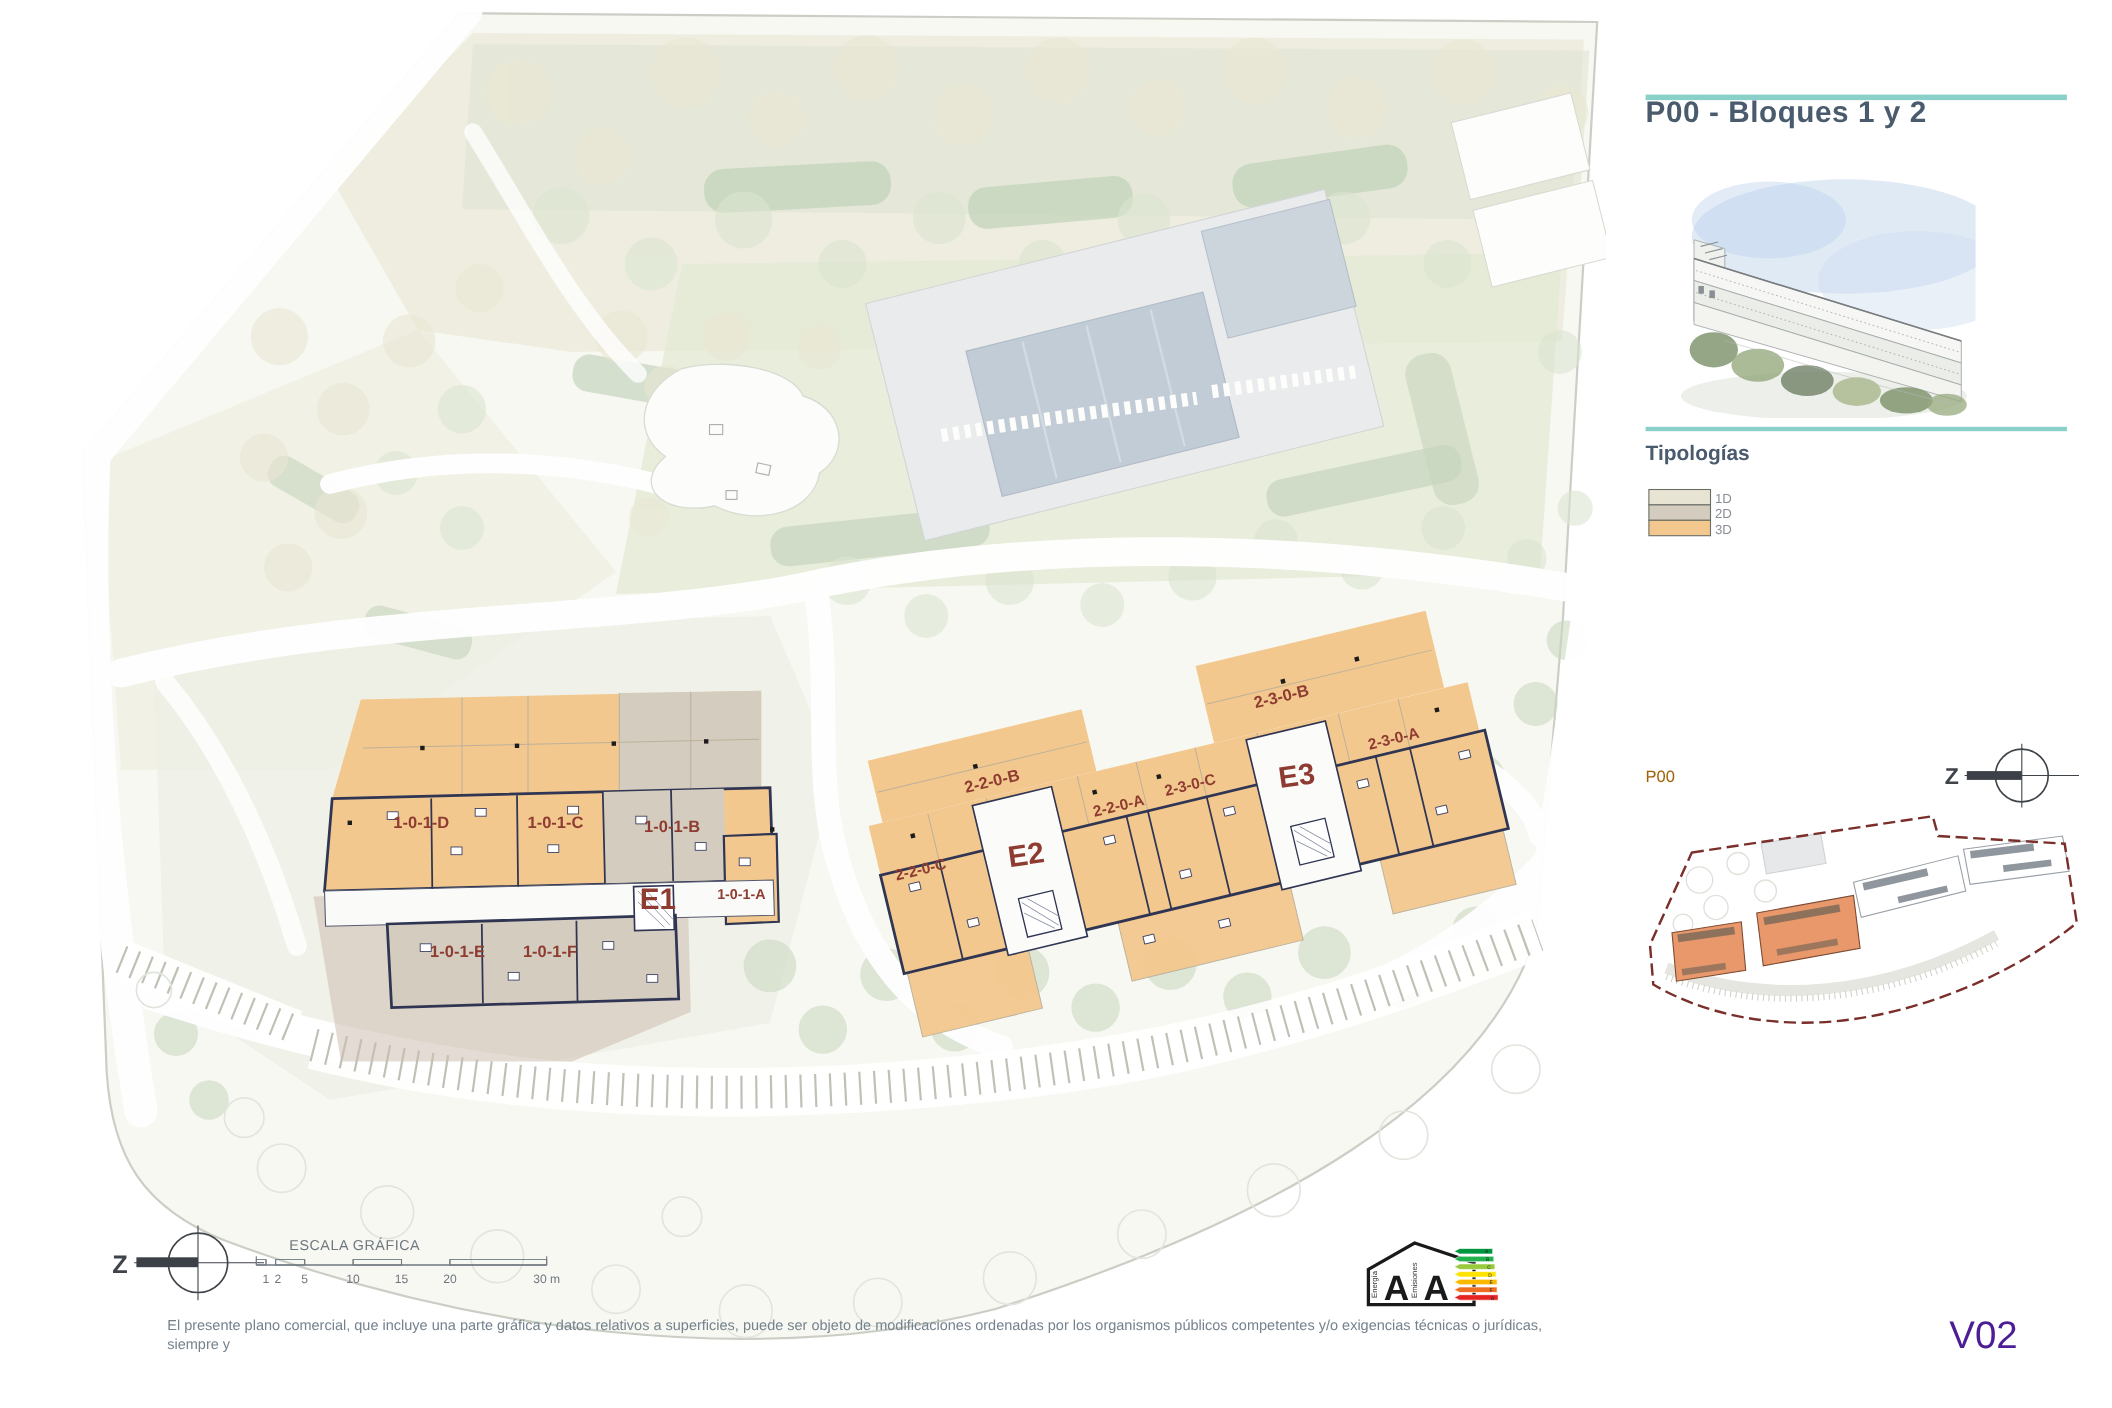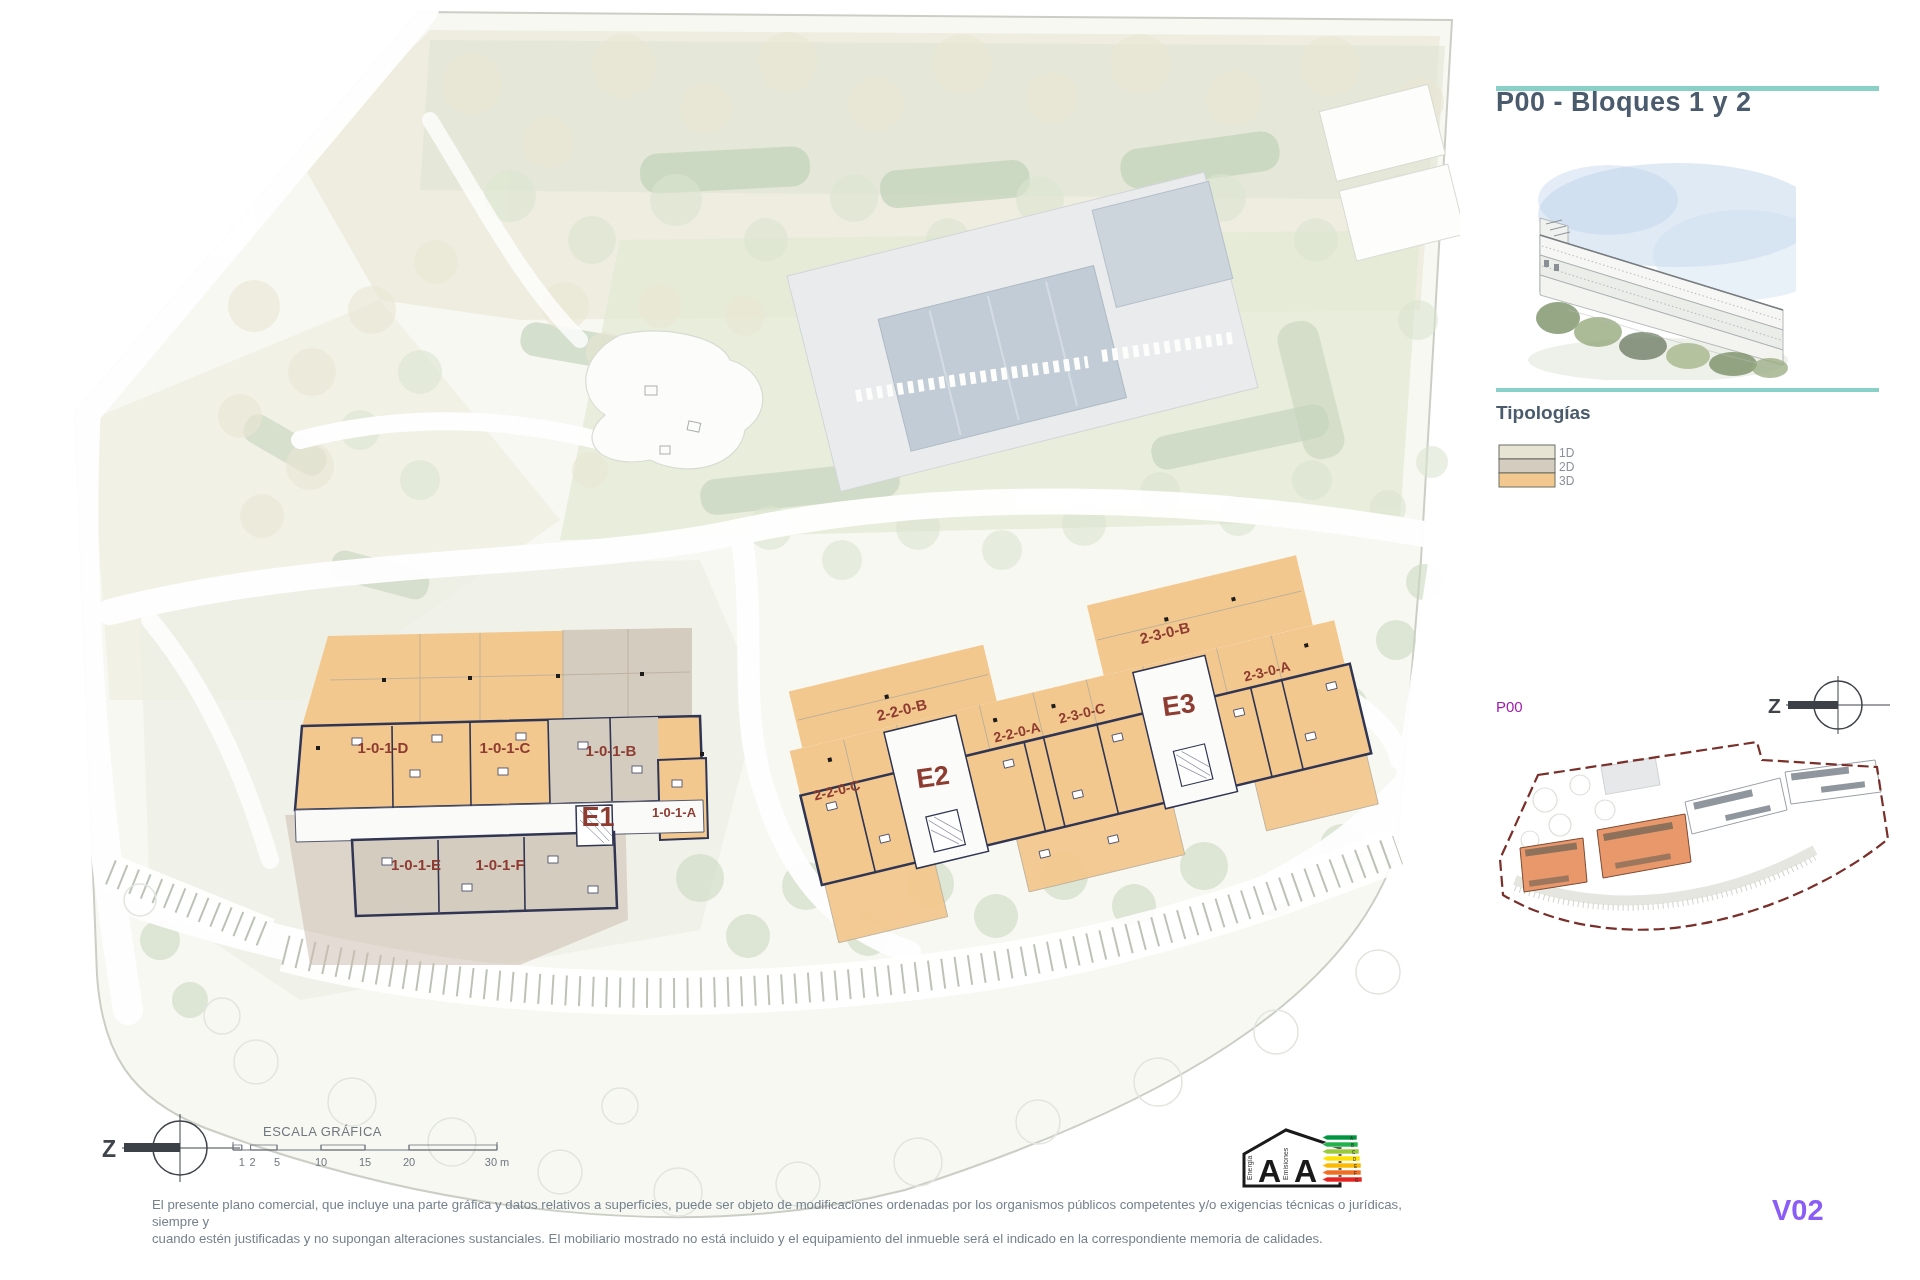--- a/index.html
+++ b/index.html
@@ -3,23 +3,23 @@
 <meta charset="utf-8">
 <style>
   html,body{margin:0;padding:0;background:#ffffff;}
   .page{position:relative;width:1920px;height:1280px;background:#ffffff;overflow:hidden;
         font-family:"Liberation Sans",sans-serif;}
   .page svg{position:absolute;}
   svg text{font-family:"Liberation Sans",sans-serif;}
   .rule{position:absolute;background:#89d0c9;}
   .title{position:absolute;left:1496px;top:87px;font-size:27px;font-weight:bold;color:#4a5b6d;letter-spacing:.5px;}
   .subtitle{position:absolute;left:1496px;top:402px;font-size:19px;font-weight:bold;color:#4a5b6d;}
-  .p00{position:absolute;left:1496px;top:698px;font-size:15px;color:#a21caf;}
+  .p00{position:absolute;left:1496px;top:698px;font-size:15px;color:#a16207;}
   .disclaimer{position:absolute;left:152px;top:1196px;width:1280px;font-size:13.2px;line-height:17px;color:#75828e;}
-  .version{position:absolute;left:1772px;top:1194px;font-size:29px;font-weight:bold;color:#8b5cf6;}
+  .version{position:absolute;left:1772px;top:1194px;font-size:35px;font-weight:normal;color:#4c1d95;}
 </style>
 </head>
 <body>
 
 <div class="page">
 
   <svg style="left:0;top:0" width="1460" height="1280" viewBox="0 0 1460 1280">
 
     <g>
       <path d="M418,12 L1452,20 L1421,560 L1397,848 C1350,1000 1160,1108 905,1190 C690,1245 430,1212 205,1128 C130,1098 102,1052 97,975 L75,412 Z" fill="#f7f8f2" stroke="#cbcec5" stroke-width="2"></path>
@@ -404,18 +404,17 @@
       <text x="116" y="29.5">C</text>
       <text x="117" y="36.5">D</text>
       <text x="118" y="43.5">E</text>
       <text x="118" y="50.5">F</text>
       <text x="119" y="57.5">G</text>
     </g>
   </svg>
 
   <div class="disclaimer">
     <div>El presente plano comercial, que incluye una parte gráfica y datos relativos a superficies, puede ser objeto de modificaciones ordenadas por los organismos públicos competentes y/o exigencias técnicas o jurídicas, siempre y</div>
-    <div>cuando estén justificadas y no supongan alteraciones sustanciales. El mobiliario mostrado no está incluido y el equipamiento del inmueble será el indicado en la correspondiente memoria de calidades.</div>
   </div>
 
   <div class="version">V02</div>
 
 </div>
 
 </body></html>

